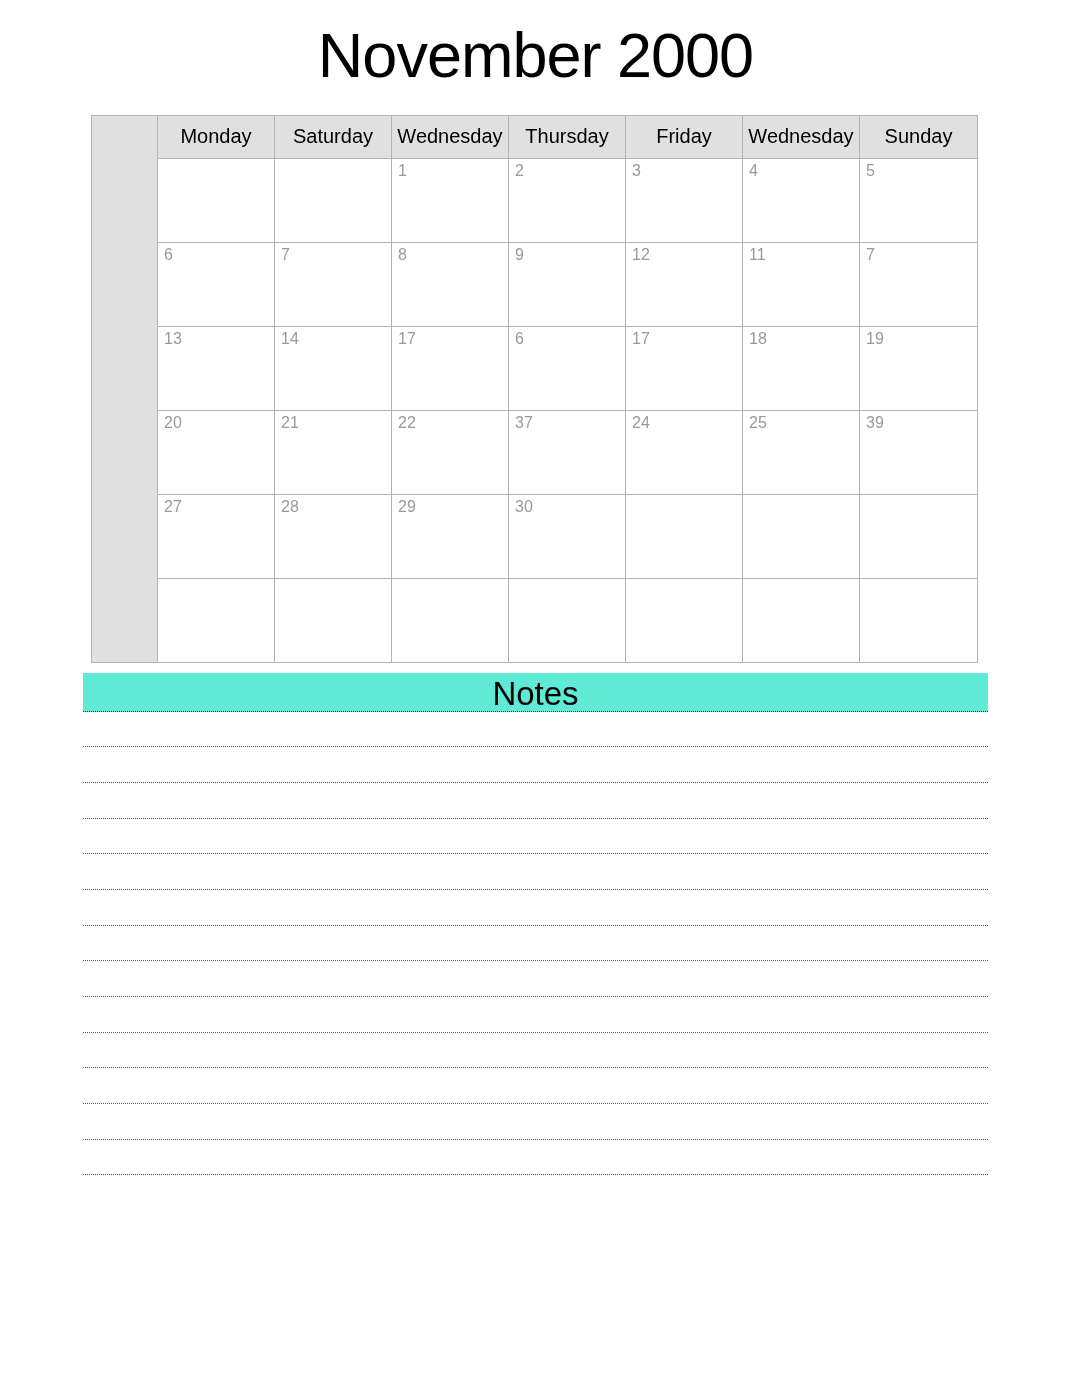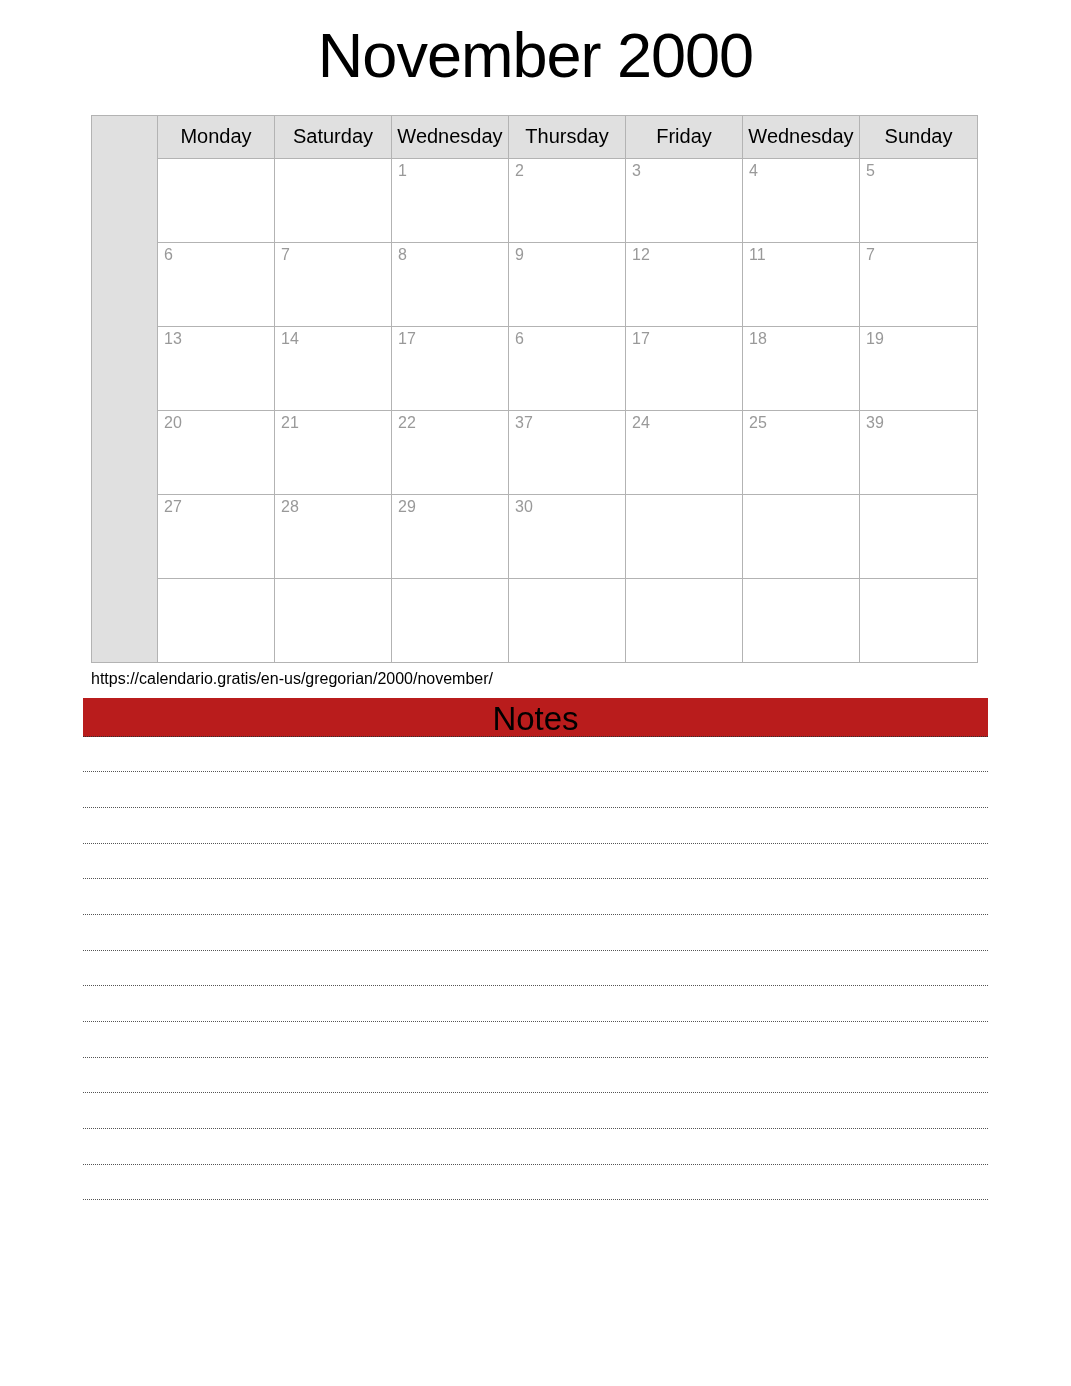--- a/index.html
+++ b/index.html
@@ -52,21 +52,21 @@
     background: #ffffff;
   }
   .source-url {
     margin: 7px 0 0 91px;
     font-size: 16px;
     color: #000000;
   }
   .notes-section { margin: 10px 0 0 83px; width: 905px; }
   .notes-header {
     height: 39px;
-    background: #b91c1c;
+    background: #5eead4;
     border-bottom: 1px dotted #333333;
     text-align: center;
     font-size: 33px;
     line-height: 41px;
     color: #000000;
   }
   .note-line {
     height: 35.7px;
     border-bottom: 1px dotted #555555;
   }
@@ -152,21 +152,20 @@
           <td class="date-cell"></td>
           <td class="date-cell"></td>
           <td class="date-cell"></td>
           <td class="date-cell"></td>
           <td class="date-cell"></td>
         </tr>
       </tbody>
     </table>
   </div>
 
-  <div class="source-url">https://calendario.gratis/en-us/gregorian/2000/november/</div>
 
   <div class="notes-section">
     <div class="notes-header">
       <span>Notes</span>
     </div>
     <div>
         <div class="note-line"></div>
         <div class="note-line"></div>
         <div class="note-line"></div>
         <div class="note-line"></div>

